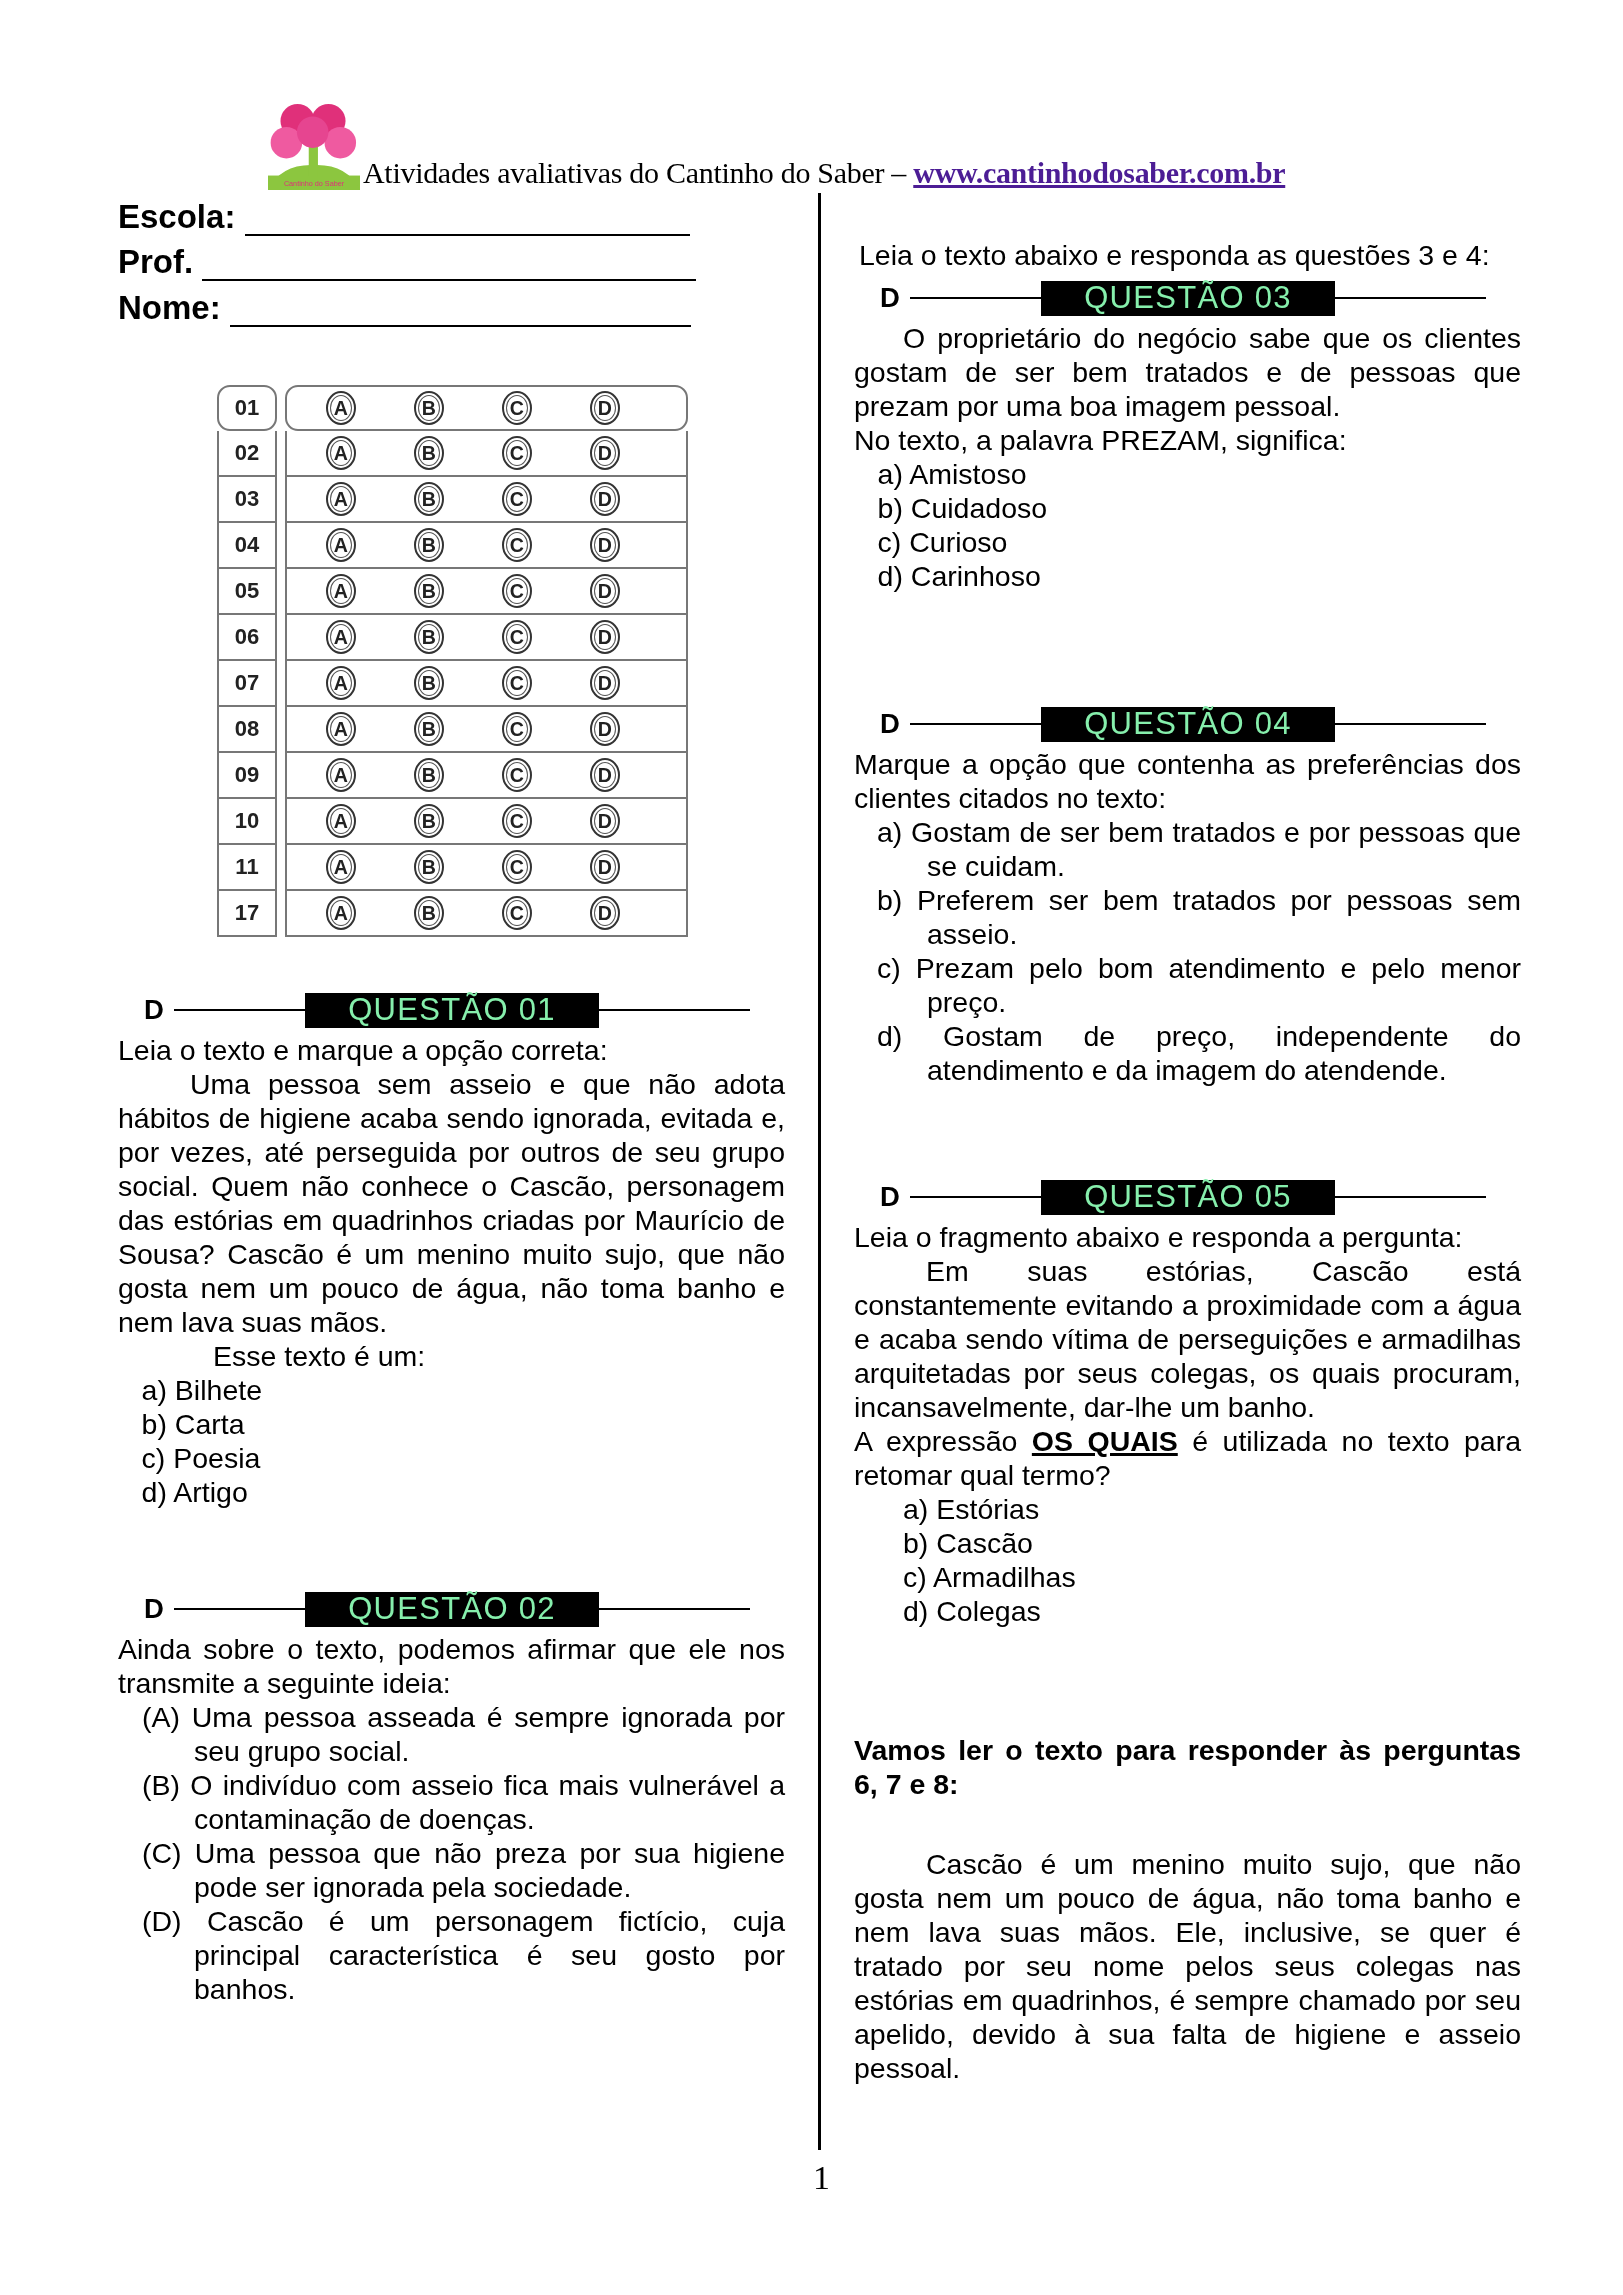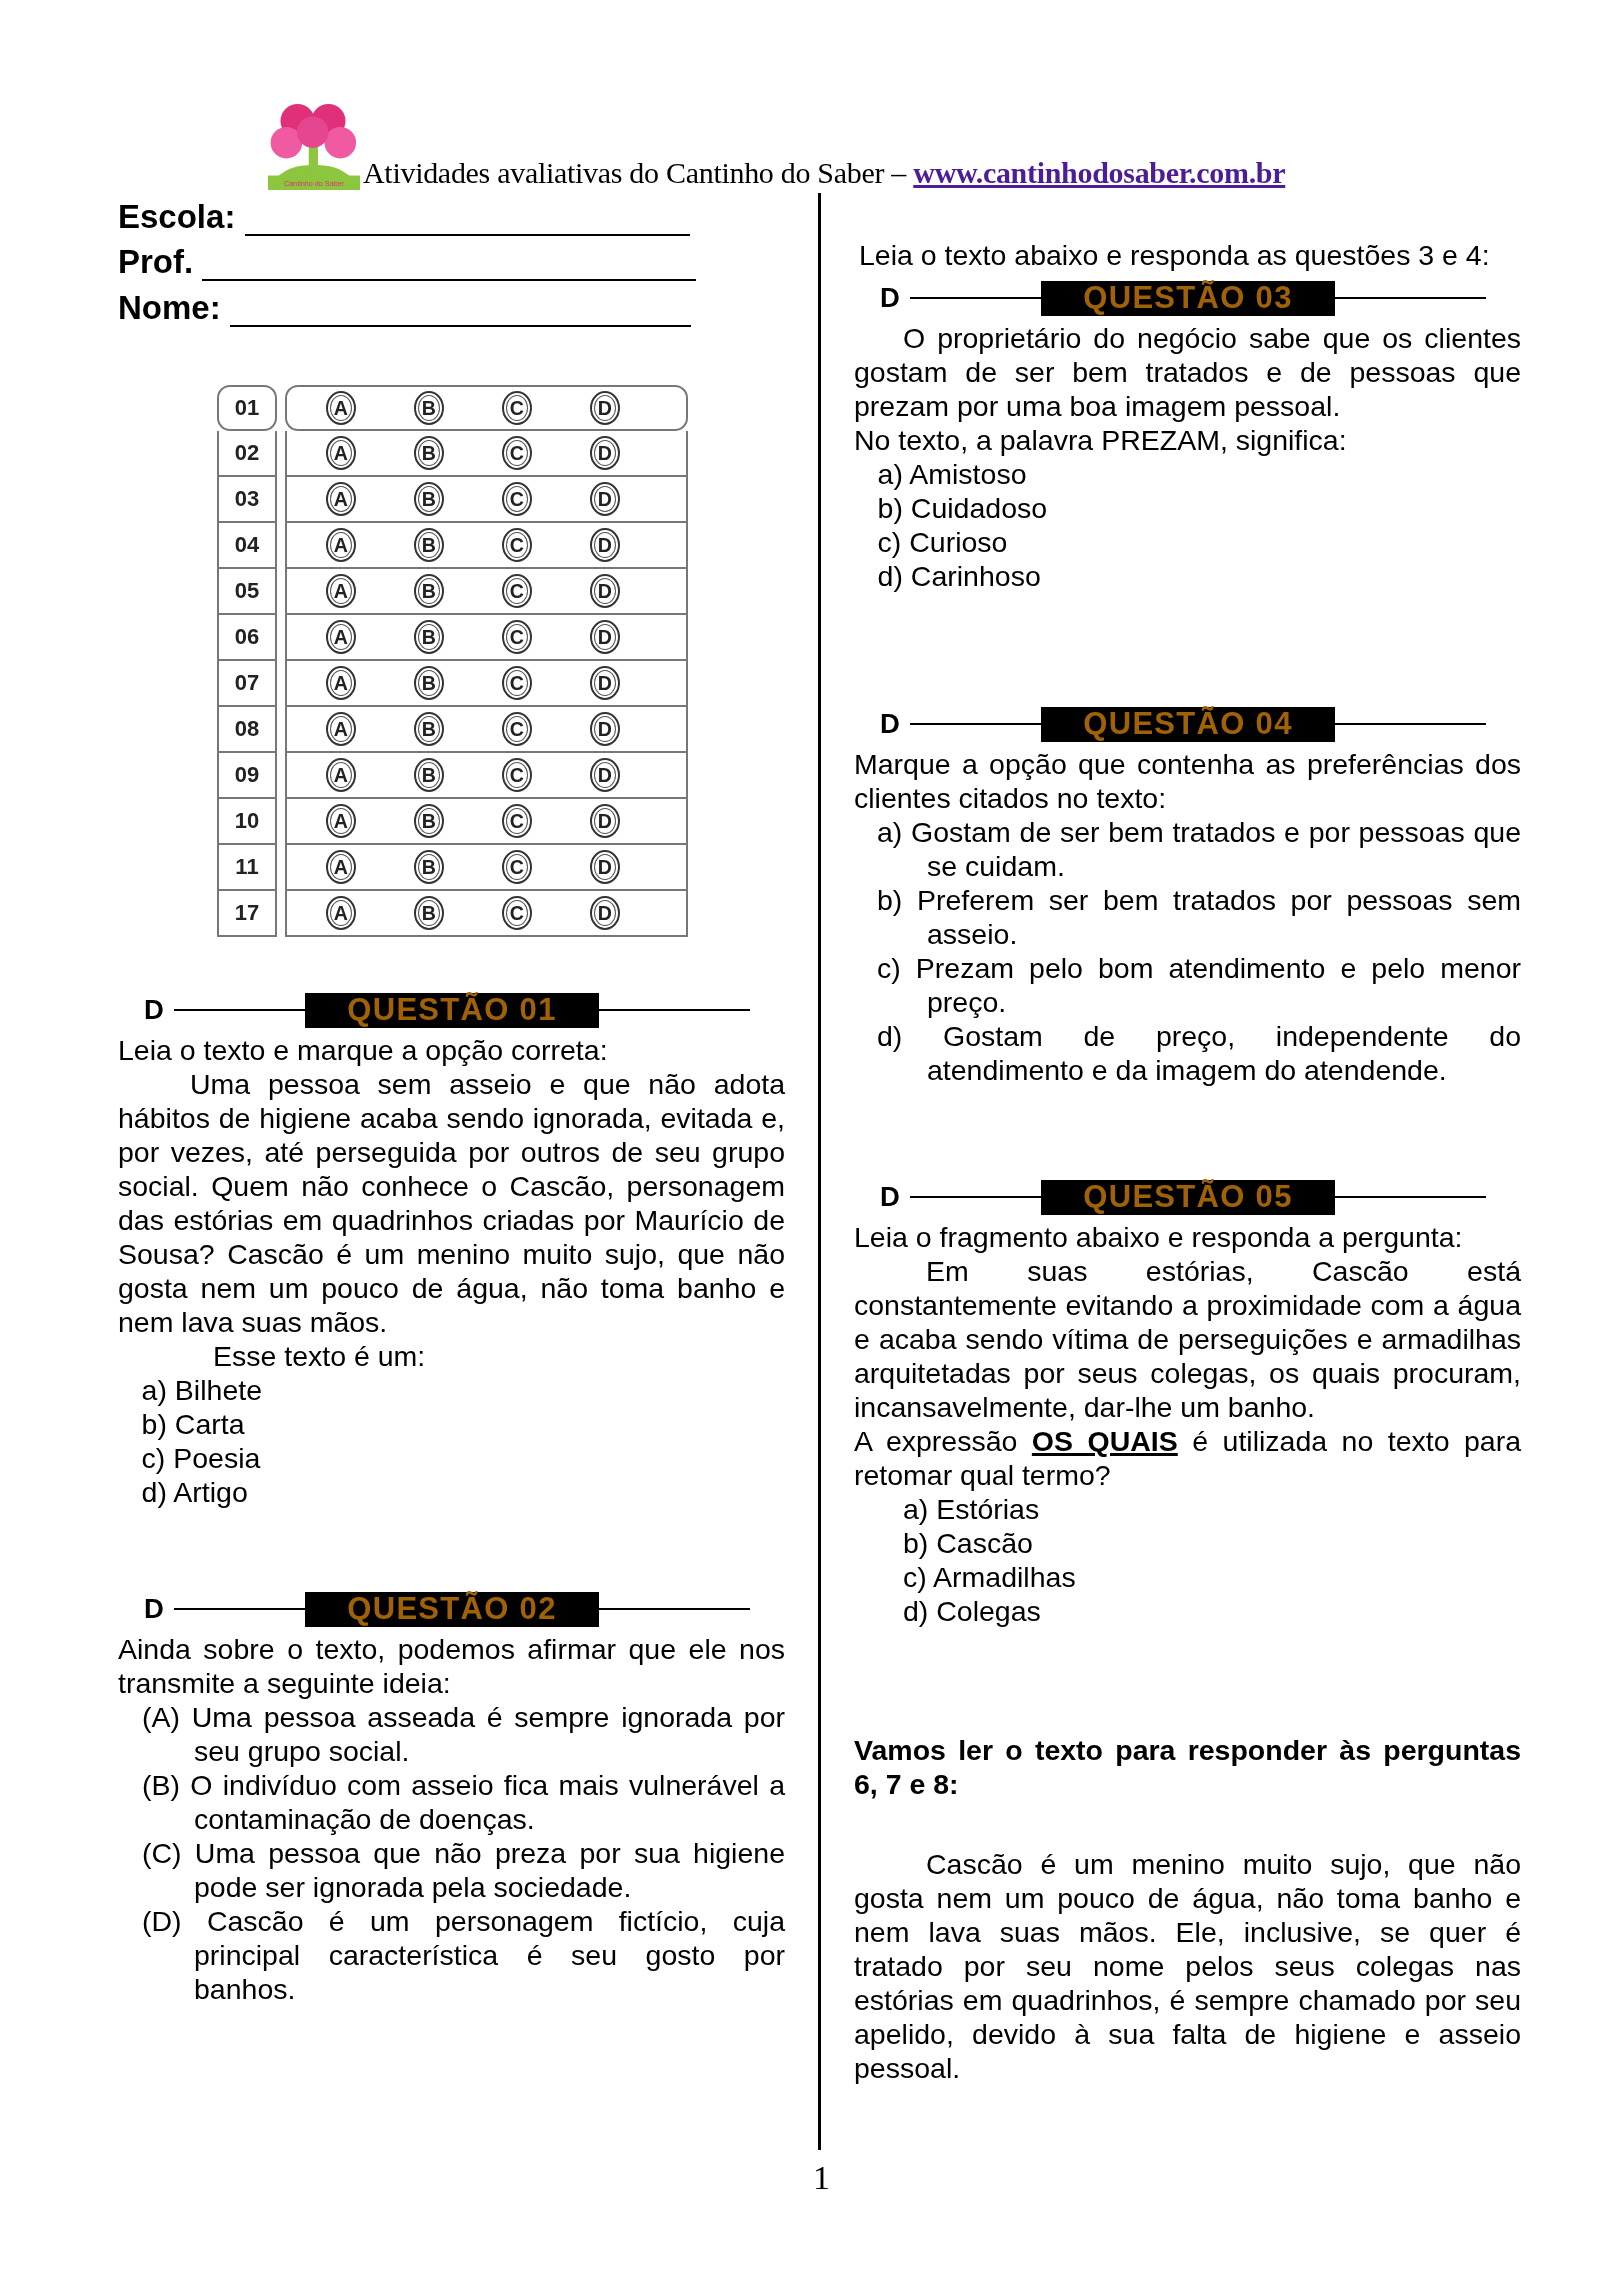--- a/index.html
+++ b/index.html
@@ -33,21 +33,21 @@
   .bubble { width:30px; height:34px; border:2px solid #333; border-radius:50%; box-sizing:border-box; display:flex; align-items:center; justify-content:center;
             font-weight:bold; font-size:19.6px; color:#222; margin-right:58px; position:relative; }
   .bubble::after { content:""; position:absolute; inset:2px; border:1.3px solid #555; border-radius:50%; }
 
   
   .qhead { height:46px; display:flex; align-items:center; }
   .qhead .d { font-weight:bold; font-size:27.5px; width:30px; margin-left:26px; }
   .qhead .rule { height:2.6px; background:#000; }
   .qhead .rule.l { width:131px; }
   .qhead .rule.r { width:151px; }
-  .qhead .box { background:#000; color:#a16207; font-weight:bold; font-size:31px; letter-spacing:1.3px; width:294px; height:35px;
+  .qhead .box { background:#000; color:#86efac; font-weight:normal; font-size:31px; letter-spacing:1.3px; width:294px; height:35px;
                 display:flex; align-items:center; justify-content:center; }
 
   .col { width:667px; font-size:28.5px; line-height:34px; }
   .col p { margin:0; }
   .just { text-align:justify; text-align-last:auto; }
   .indent { text-indent:72px; }
   .opts { margin-left:23.6px; }
   .opt-hang { padding-left:76px; text-indent:-52px; text-align:justify; }
   .opt-hang-r { padding-left:73px; text-indent:-50px; text-align:justify; }
 

